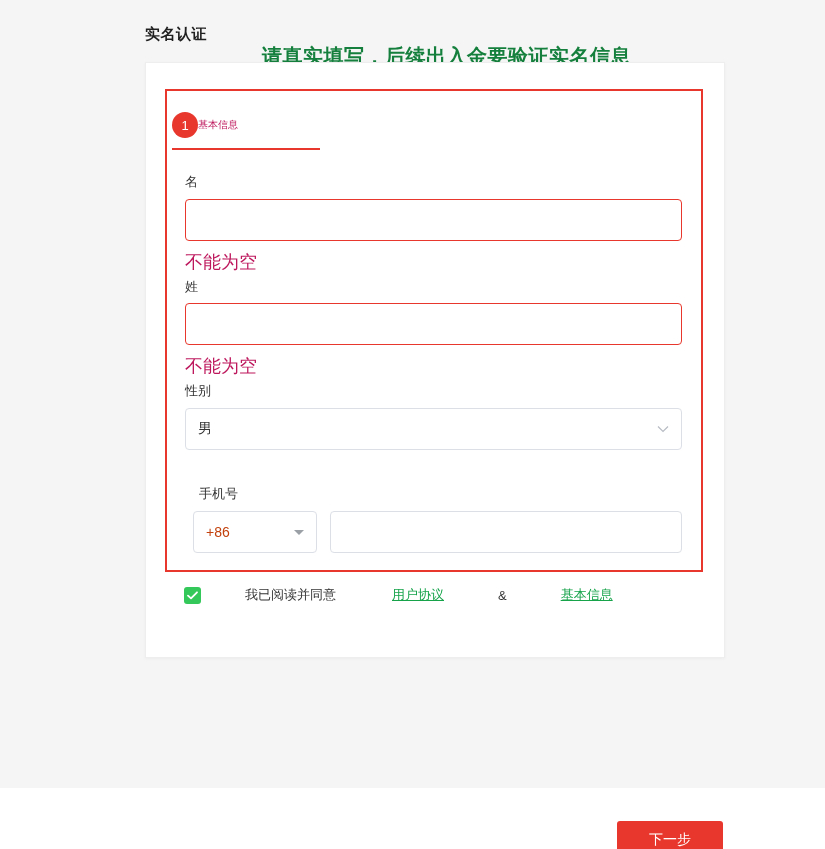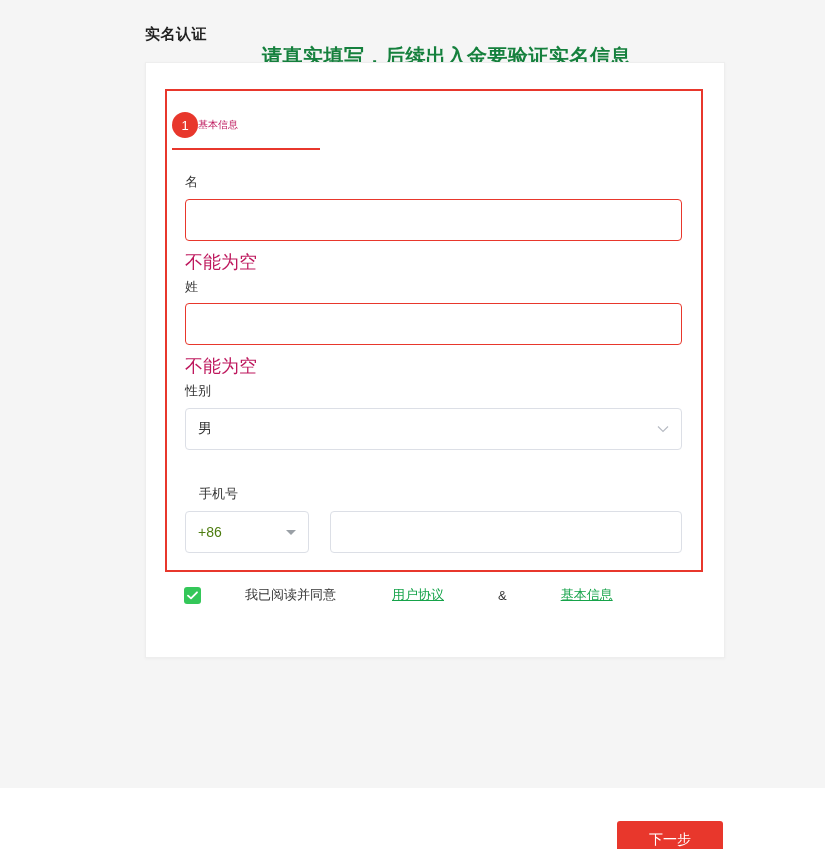--- a/index.html
+++ b/index.html
@@ -144,21 +144,22 @@
     box-sizing: border-box;
     height: 42px;
     width: 124px;
     background: #ffffff;
     border: 1px solid #dcdfe6;
     border-radius: 4px;
     display: flex;
     align-items: center;
     padding: 0 12px;
     font-size: 14px;
-    color: #4d7c0f;
+    color: #c2410c;
+    margin-left: 8px;
   }
   .code-select .tri {
     margin-left: auto;
     width: 0; height: 0;
     border-left: 5px solid transparent;
     border-right: 5px solid transparent;
     border-top: 5px solid #9aa0a6;
   }
   .agree-row {
     position: absolute;

